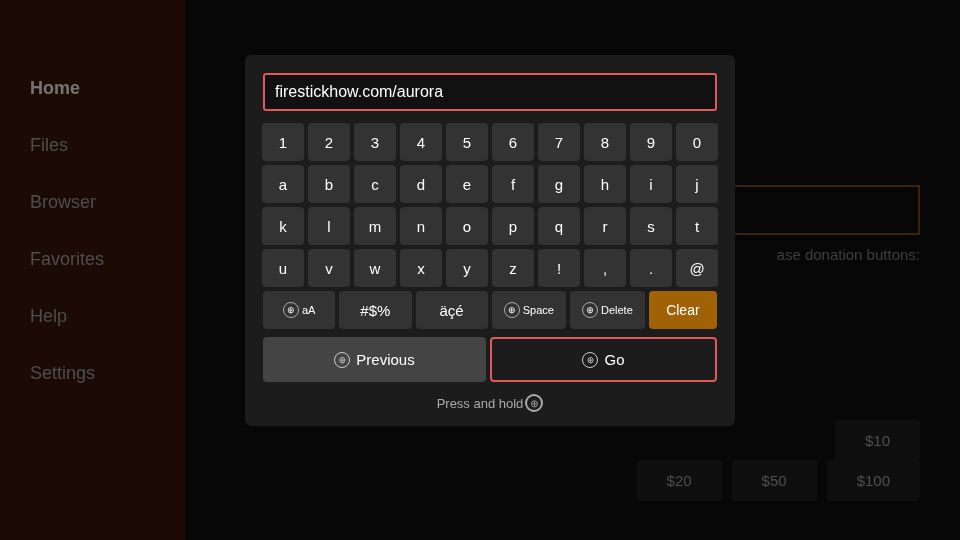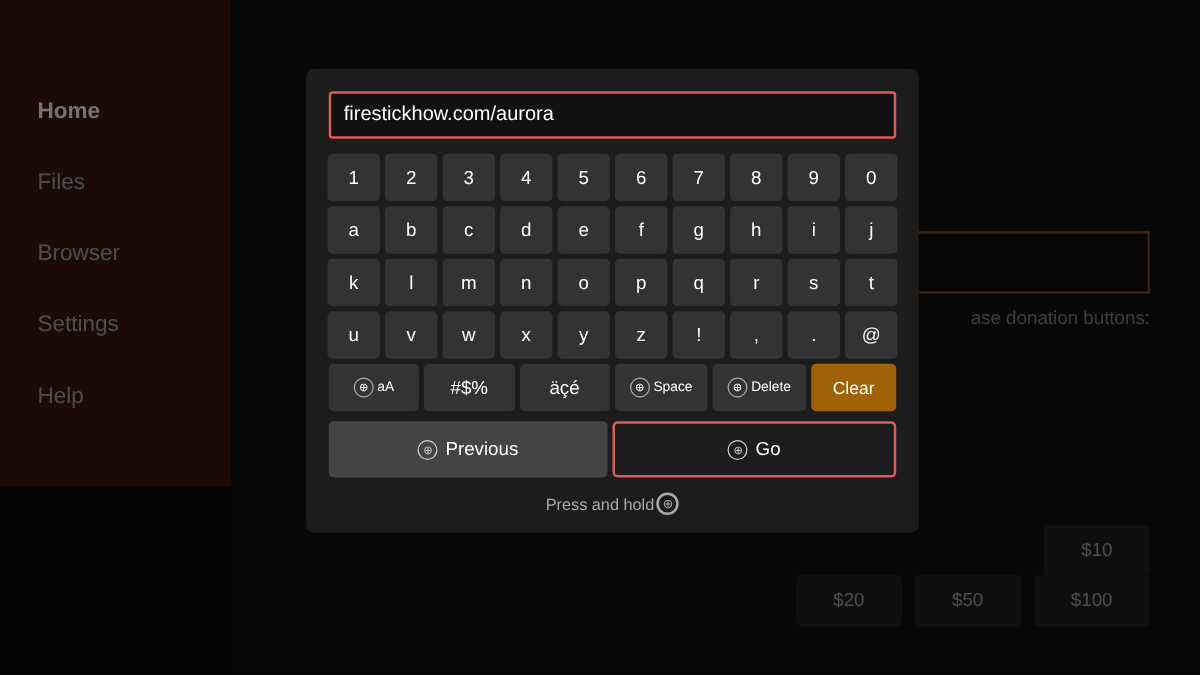--- a/index.html
+++ b/index.html
@@ -11,21 +11,21 @@
       font-family: 'Arial', sans-serif;
       overflow: hidden;
       position: relative;
     }
 
     
     .sidebar {
       position: absolute;
       left: 0; top: 0;
       width: 185px;
-      height: 389px;
+      height: 540px;
       background: #3d1a0a;
       display: flex;
       flex-direction: column;
       padding-top: 60px;
     }
 
     .sidebar-item {
       padding: 18px 30px;
       color: #aaa;
       font-size: 18px;
@@ -239,24 +239,27 @@
   <div class="sidebar-item active">
     <span>Home</span>
   </div>
   <div class="sidebar-item">
     <span>Files</span>
   </div>
   <div class="sidebar-item">
     <span>Browser</span>
   </div>
   <div class="sidebar-item">
+    <span>Favorites</span>
+  </div>
+  <div class="sidebar-item">
+    <span>Help</span>
+  </div>
+  <div class="sidebar-item">
     <span>Settings</span>
-  </div>
-  <div class="sidebar-item">
-    <span>Help</span>
   </div>
 </div>
 
 <div class="bg-content">
   <div class="bg-donation-text">
     <span>ase donation buttons:</span>
   </div>
   <div style="position:absolute;right:40px;top:185px;width:200px;height:50px;border:2px solid #8b4a1a;background:transparent;"></div>
   <div style="position:absolute;right:40px;top:420px;display:flex;gap:10px;">
     <button class="bg-btn">$10</button>

